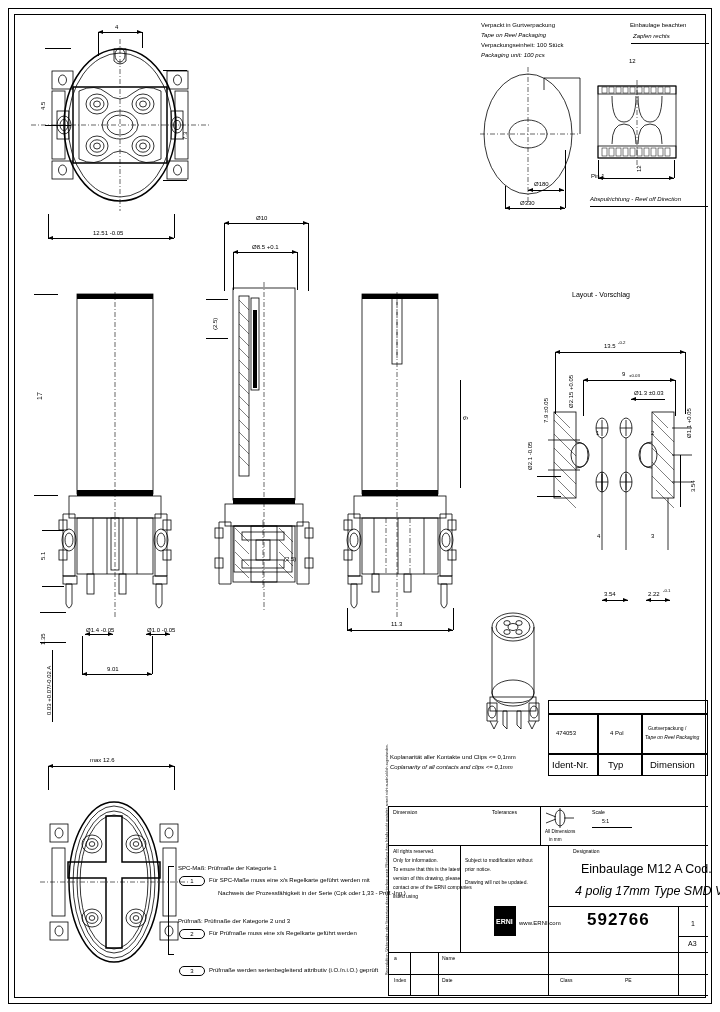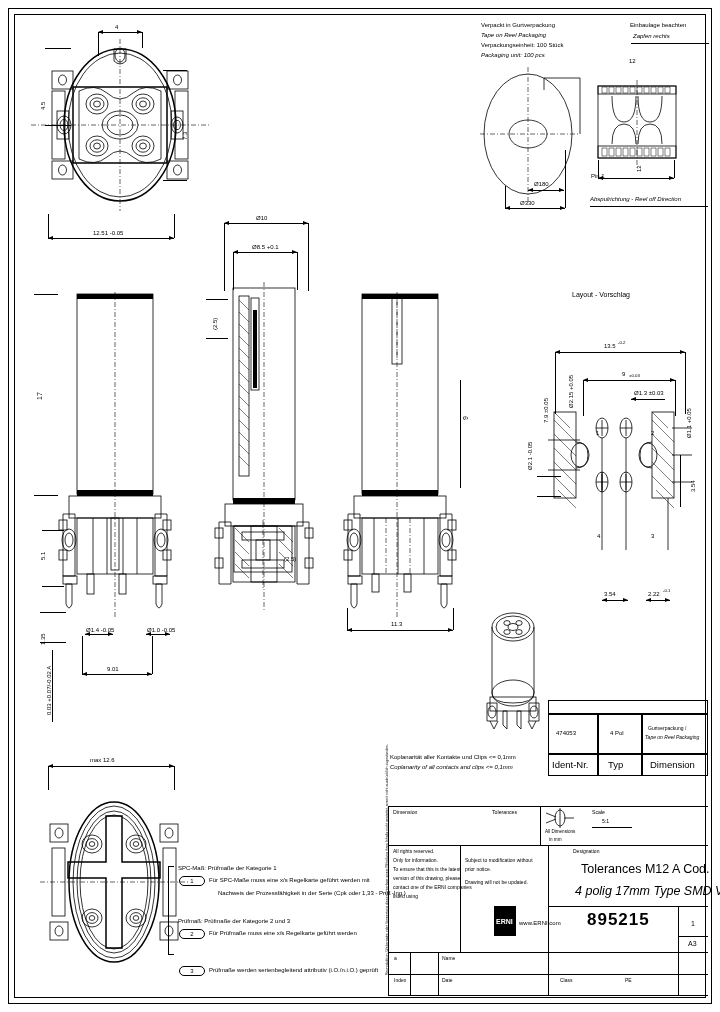--- a/index.html
+++ b/index.html
@@ -609,27 +609,27 @@
   <div class="t" style="left:393px;top:867px;font-size:5px;">To ensure that this is the latest</div>
   <div class="t" style="left:393px;top:876px;font-size:5px;">version of this drawing, please</div>
   <div class="t" style="left:393px;top:885px;font-size:5px;">contact one of the ERNI companies</div>
   <div class="t" style="left:393px;top:894px;font-size:5px;">listed using</div>
 
   <div class="t" style="left:465px;top:858px;font-size:5px;">Subject to modification without</div>
   <div class="t" style="left:465px;top:867px;font-size:5px;">prior notice.</div>
   <div class="t" style="left:465px;top:880px;font-size:5px;">Drawing will not be updated.</div>
 
   <div class="t" style="left:573px;top:849px;font-size:5px;">Designation</div>
-  <div class="t t12" style="left:581px;top:862px;">Tolerances M12 A Cod.</div>
+  <div class="t t12" style="left:581px;top:862px;">Einbaulage M12 A Cod.</div>
   <div class="t t12 it" style="left:575px;top:884px;">4 polig 17mm Type SMD V</div>
 
   <div class="ebk" style="left:494px;top:906px;width:22px;height:30px;"></div>
   <div class="t bd" style="left:496px;top:918px;font-size:7px;color:#fff;">ERNI</div>
   <div class="t" style="left:519px;top:920px;font-size:6px;">www.ERNI.com</div>
-  <div class="t t18 bd" style="left:587px;top:910px;letter-spacing:1px;">895215</div>
+  <div class="t t18 bd" style="left:587px;top:910px;letter-spacing:1px;">592766</div>
   <div class="t t7" style="left:691px;top:920px;">1</div>
   <div class="t t7" style="left:688px;top:940px;">A3</div>
 
   <div class="t" style="left:394px;top:956px;font-size:5px;">a</div>
   <div class="t" style="left:442px;top:956px;font-size:5px;">Name</div>
   <div class="t" style="left:442px;top:978px;font-size:5px;">Date</div>
   <div class="t" style="left:394px;top:978px;font-size:5px;">Index</div>
   <div class="t" style="left:560px;top:978px;font-size:5px;">Class</div>
   <div class="t" style="left:625px;top:978px;font-size:5px;">PE</div>
 

